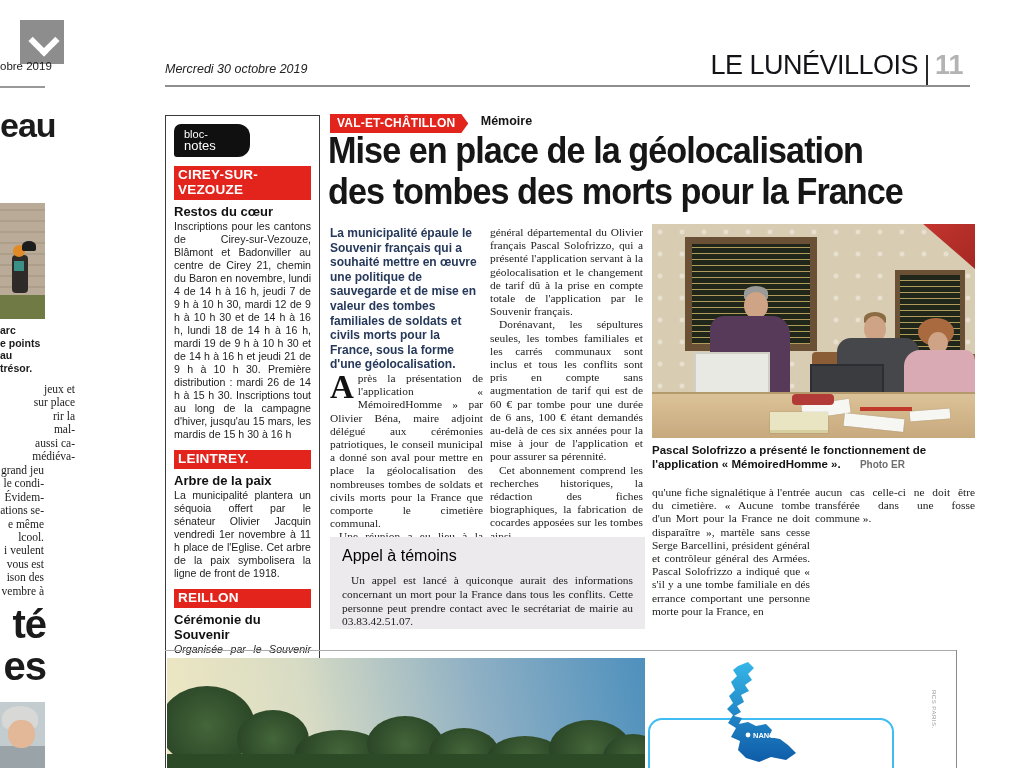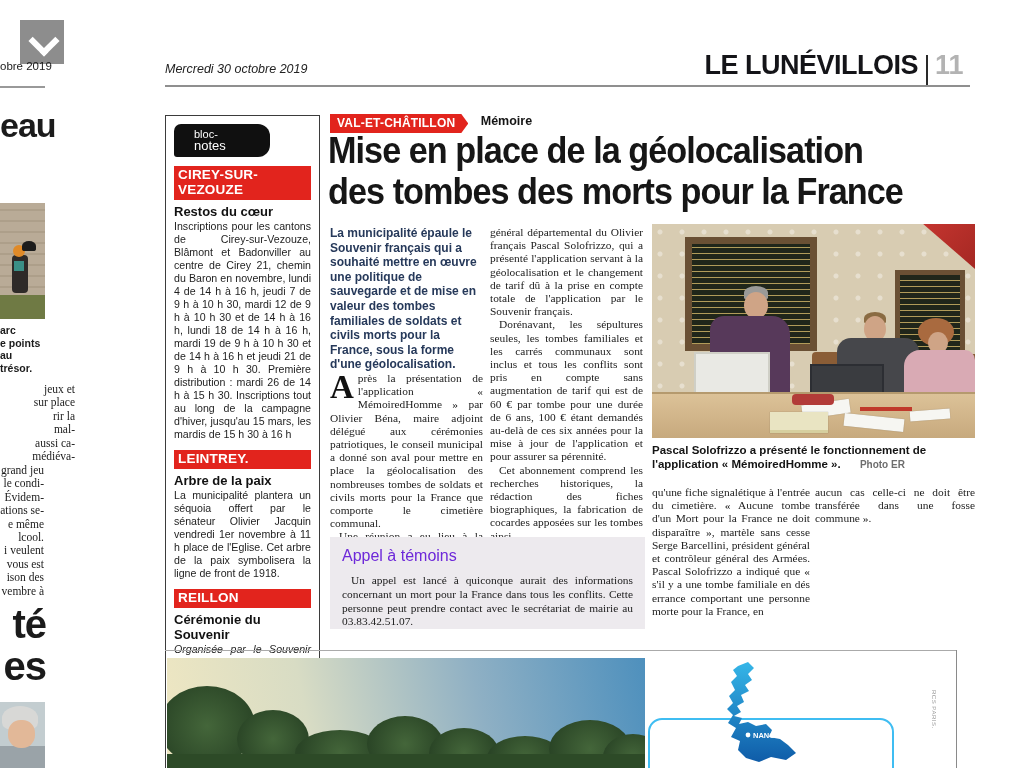--- a/index.html
+++ b/index.html
@@ -4,21 +4,21 @@
 <style>
   html,body{margin:0;padding:0;}
   body{width:1024px;height:768px;position:relative;overflow:hidden;background:#fff;
        font-family:"Liberation Sans",sans-serif;color:#1b1b1b;}
   .abs{position:absolute;}
   
   .chevron-box{left:20px;top:20px;width:44px;height:44px;background:#8d8d8d;cursor:pointer;}
   .chevron-box .glyph{position:absolute;left:13px;top:10px;width:16px;height:16px;
        border-right:6px solid #fff;border-bottom:6px solid #fff;transform:rotate(45deg);}
   .edition-date{left:165px;top:62px;font-style:italic;font-size:12.5px;color:#222;}
-  .masthead{left:700px;top:50px;width:218px;text-align:right;font-size:27px;font-weight:bold;
+  .masthead{left:700px;top:50px;width:218px;text-align:right;font-size:27px;font-weight:normal;
        letter-spacing:-0.5px;color:#141418;}
   .mast-div{left:926px;top:55px;width:2px;height:30px;background:#2a2a2a;}
   .page-num{left:935px;top:50px;font-size:27px;font-weight:bold;color:#b3b3b3;}
   .header-rule{left:165px;top:85px;width:805px;height:2px;background:#8f8f8f;}
   
   .strip-date{left:0;top:60px;width:52px;font-size:11.5px;white-space:nowrap;}
   .strip-rule{left:0;top:86px;width:45px;height:2px;background:#999;}
   .strip-headline{left:0;top:106px;font-size:34px;font-weight:bold;letter-spacing:-1px;}
   .strip-photo{left:0;top:203px;width:45px;height:116px;background:
       repeating-linear-gradient(0deg,#b9ab97 0 9px,#ad9f8a 9px 11px),#b9ab97;overflow:hidden;}
@@ -34,21 +34,21 @@
   .strip-head2{left:0;width:46px;text-align:right;font-size:40px;font-weight:bold;letter-spacing:-1px;line-height:40px;}
   .sh2a{top:604px;}.sh2b{top:646px;}
   .strip-photo2{left:0;top:702px;width:45px;height:66px;background:#c3cdd0;overflow:hidden;}
   .sp2-hair{position:absolute;left:2px;top:4px;width:36px;height:24px;background:#d8d8d6;border-radius:50% 50% 30% 30%;}
   .sp2-face{position:absolute;left:8px;top:18px;width:27px;height:28px;background:#e2b898;border-radius:46%;}
   .sp2-body{position:absolute;left:0;top:44px;width:45px;height:22px;background:#9aa3a8;}
   
   .sidebar{left:165px;top:115px;width:155px;border:1px solid #3b3b3b;box-sizing:border-box;
        padding:6px 8px 10px;background:#fff;min-height:518px;}
   .bn-tab{width:56px;background:#101010;color:#fff;border-radius:7px 12px 12px 3px;
-       padding:4px 20px 5px;margin:2px 0 8px;line-height:12px;}
+       padding:4px 10px 5px;margin:2px 0 8px;line-height:12px;}
   .bn-tab .l1{font-size:11px;}
   .bn-tab .l2{font-size:13px;font-weight:normal;}
   .bn-header{background:#e2241d;color:#fff;font-weight:bold;font-size:13.5px;
        padding:1px 4px 3px;margin:9px 0 4px;letter-spacing:0.2px;}
   .bn-sub{font-size:13px;font-weight:bold;color:#111;margin:2px 0 1px;}
   .bn-text{font-size:11.3px;line-height:13px;text-align:justify;color:#1d1d1d;
        transform:scaleX(0.94);transform-origin:left top;width:106.4%;}
   .bn-text.it{font-style:italic;}
   
   .kicker-row{left:330px;top:113px;height:18px;}
@@ -84,21 +84,21 @@
   .p-head{position:absolute;border-radius:50%;background:#cfa486;}
   .p-body{position:absolute;}
   .hair{position:absolute;border-radius:50% 50% 20% 20%;}
   .laptop{position:absolute;}
   .table-top{position:absolute;left:0;top:168px;width:323px;height:46px;
       background:linear-gradient(#dcc298,#c6a87c);border-top:2px solid #b59a6e;}
   .paper{position:absolute;background:#f6f6f2;box-shadow:0 0 1px rgba(0,0,0,0.3);}
   
   .appel{left:330px;top:537px;width:315px;height:92px;background:#edeaee;box-sizing:border-box;
       padding:10px 12px;}
-  .appel-title{font-size:16px;color:#6d28d9;margin:0;}
+  .appel-title{font-size:16px;color:#000000;margin:0;}
   .appel-text{font-family:"Liberation Serif",serif;font-size:11.4px;line-height:13.8px;
       text-align:justify;margin:9px 0 0;text-indent:9px;}
   
   .caption{left:652px;top:444px;width:322px;font-size:11.5px;line-height:13.5px;font-weight:bold;color:#141414;}
   .credit{font-weight:bold;font-size:10px;color:#6e6e6e;margin-left:16px;}
   
   .bottom-rule{left:165px;top:650px;width:792px;height:1px;background:#aaa;}
   .bottom-vline{left:956px;top:650px;width:1px;height:118px;background:#8a8a8a;}
   .ad-photo{left:167px;top:658px;width:478px;height:110px;overflow:hidden;
       background:linear-gradient(78deg,#efe7c2 0%,#d8dcc4 30%,#8fb0c4 65%,#4e90bd 100%);}

